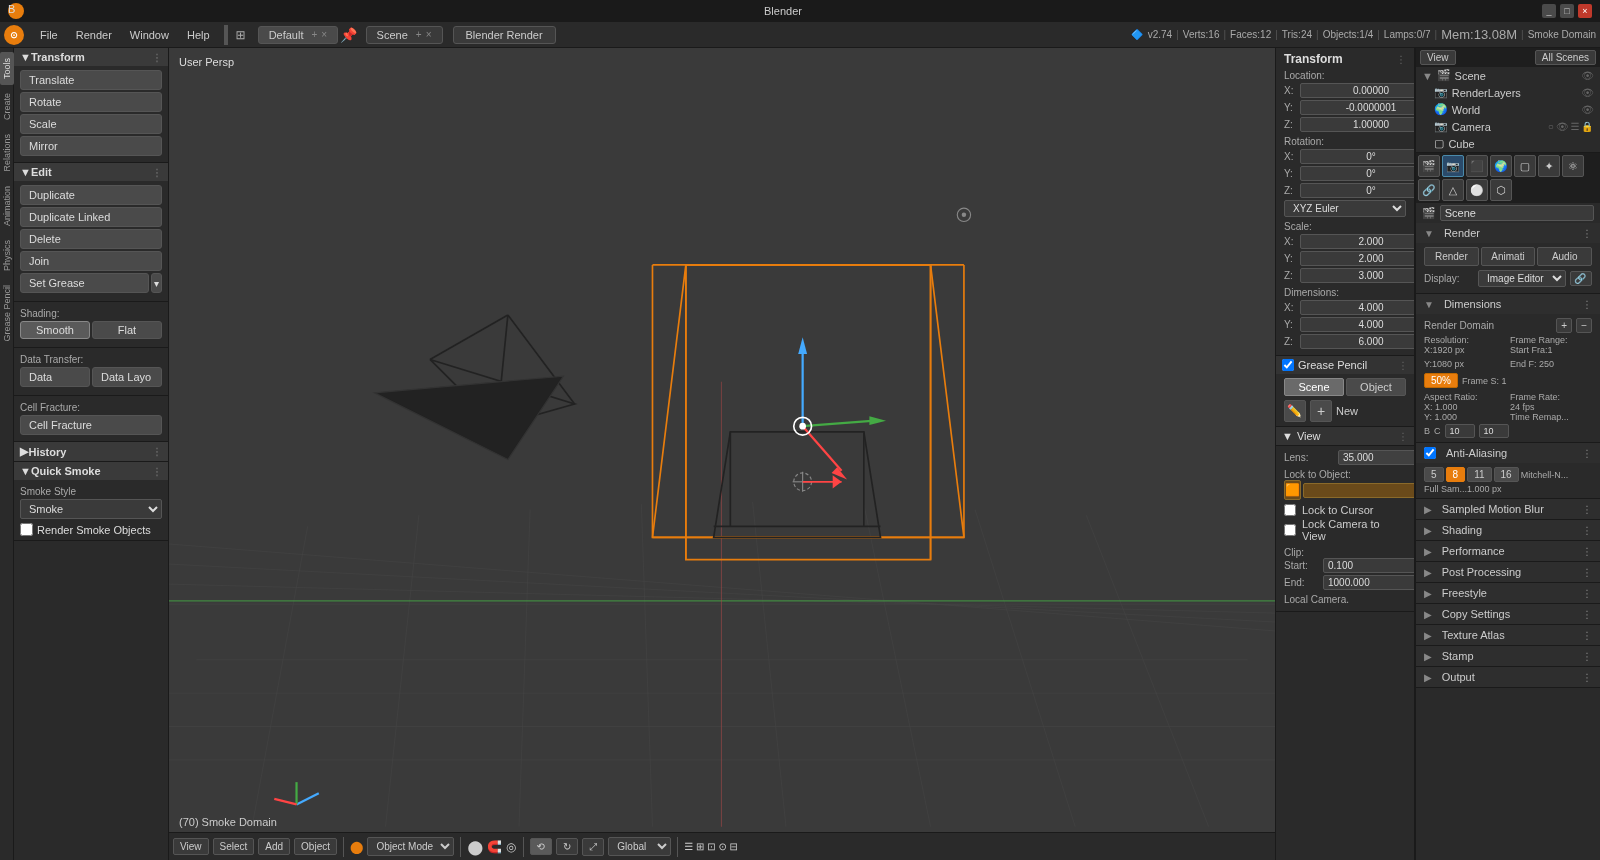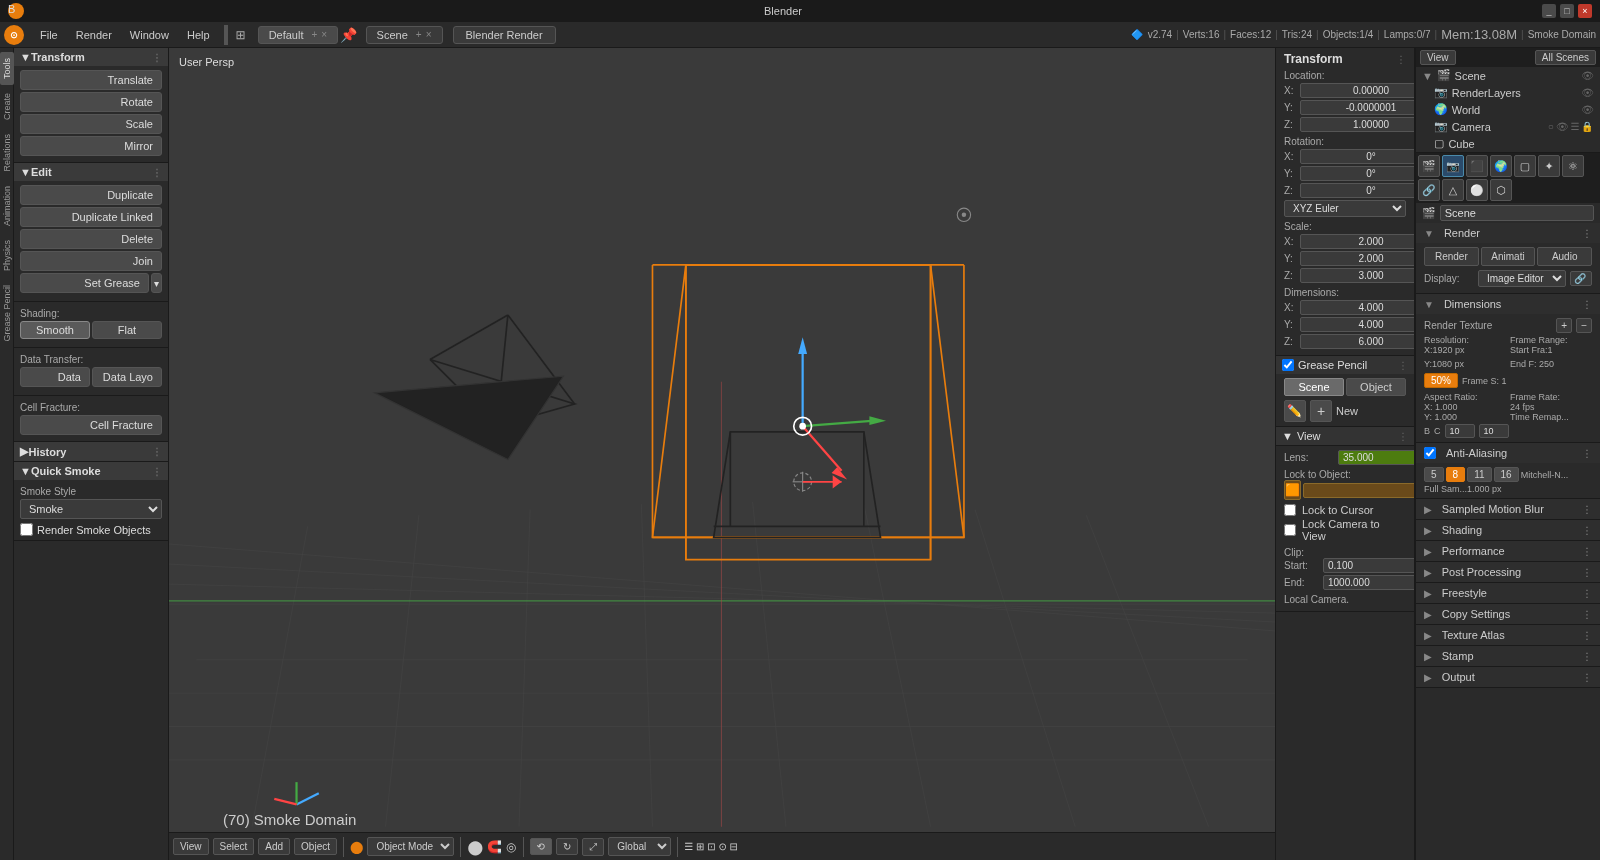--- a/index.html
+++ b/index.html
@@ -27,21 +27,21 @@
 
     
     .left-panel { width: 155px; background: #2a2a2a; border-right: 1px solid #1a1a1a; overflow-y: auto; display: flex; flex-direction: column; }
     .left-tabs { width: 14px; background: #2a2a2a; border-right: 1px solid #1a1a1a; display: flex; flex-direction: column; align-items: center; padding-top: 4px; gap: 2px; }
     .left-tab { writing-mode: vertical-rl; text-orientation: mixed; transform: rotate(180deg); font-size: 9px; color: #999; padding: 6px 2px; cursor: pointer; border-radius: 2px; white-space: nowrap; }
     .left-tab.active { background: #555; color: #ddd; }
 
     .panel-section { border-bottom: 1px solid #1a1a1a; }
     .panel-header { background: #3a3a3a; padding: 3px 6px; display: flex; align-items: center; justify-content: space-between; cursor: pointer; color: #ddd; font-size: 11px; font-weight: bold; }
     .panel-content { padding: 4px 6px; }
-    .panel-btn { background: #4a4a4a; border: 1px solid #555; color: #ddd; padding: 3px 8px; font-size: 11px; border-radius: 3px; cursor: pointer; width: 100%; margin-bottom: 2px; text-align: right; display: block; }
+    .panel-btn { background: #4a4a4a; border: 1px solid #555; color: #ddd; padding: 3px 8px; font-size: 11px; border-radius: 3px; cursor: pointer; width: 100%; margin-bottom: 2px; text-align: left; display: block; }
     .panel-btn-row { display: flex; gap: 2px; margin-bottom: 2px; }
     .panel-btn-row .panel-btn { width: auto; flex: 1; }
     .section-label { color: #aaa; font-size: 10px; padding: 2px 0; }
     .shading-row { display: flex; gap: 2px; margin-bottom: 4px; }
     .shading-btn { flex: 1; background: #4a4a4a; border: 1px solid #555; color: #ddd; padding: 2px 4px; font-size: 11px; border-radius: 3px; cursor: pointer; text-align: center; }
     .shading-btn.active { background: #5a5a5a; border-color: #888; }
 
     
     .viewport { flex: 1; background: #3a3a3a; position: relative; overflow: hidden; }
     .viewport-label { position: absolute; top: 8px; left: 10px; color: #ddd; font-size: 11px; }
@@ -67,21 +67,21 @@
     .gp-tab { flex: 1; background: #4a4a4a; border: 1px solid #555; color: #ccc; padding: 2px 4px; font-size: 11px; border-radius: 2px; cursor: pointer; text-align: center; }
     .gp-tab.active { background: #6a6a6a; border-color: #888; color: #fff; }
     .gp-new-row { display: flex; align-items: center; gap: 4px; margin-top: 2px; }
     .gp-icon-btn { background: #4a4a4a; border: 1px solid #555; color: #ccc; width: 22px; height: 22px; display: flex; align-items: center; justify-content: center; border-radius: 2px; cursor: pointer; font-size: 12px; }
     .gp-add-btn { background: #4a4a4a; border: 1px solid #555; color: #ccc; width: 22px; height: 22px; display: flex; align-items: center; justify-content: center; border-radius: 2px; cursor: pointer; font-size: 14px; }
     .gp-new-label { color: #ccc; font-size: 11px; }
 
     .view-section { background: #2a2a2a; padding: 4px 8px; border-top: 1px solid #1a1a1a; }
     .view-row { display: flex; align-items: center; gap: 4px; margin-bottom: 3px; }
     .view-label { color: #aaa; font-size: 10px; min-width: 50px; }
-    .view-input { background: #4d7c0f; border: 1px solid #555; color: #ddd; padding: 1px 4px; font-size: 10px; border-radius: 2px; }
+    .view-input { background: #404040; border: 1px solid #555; color: #ddd; padding: 1px 4px; font-size: 10px; border-radius: 2px; }
 
     
     .right-transform { padding: 4px 8px; background: #2a2a2a; border-bottom: 1px solid #1a1a1a; }
     .rt-header { display: flex; align-items: center; justify-content: space-between; margin-bottom: 4px; }
     .rt-title { color: #ddd; font-size: 12px; font-weight: bold; }
     .rt-section-label { color: #aaa; font-size: 10px; margin-bottom: 2px; margin-top: 4px; }
     .rt-row { display: flex; align-items: center; gap: 4px; margin-bottom: 2px; }
     .rt-label { color: #aaa; font-size: 10px; min-width: 12px; }
     .rt-input { background: #3a3a3a; border: 1px solid #555; color: #ddd; padding: 1px 4px; font-size: 10px; border-radius: 2px; flex: 1; text-align: center; }
 
@@ -108,21 +108,21 @@
     .tree-action-icon { color: #666; font-size: 10px; cursor: pointer; }
 
     
     .viewport-toolbar { position: absolute; bottom: 0; left: 0; right: 0; height: 28px; background: #2a2a2a; border-top: 1px solid #1a1a1a; display: flex; align-items: center; padding: 0 4px; gap: 4px; }
     .vt-btn { background: #3a3a3a; border: 1px solid #555; color: #ccc; padding: 2px 6px; font-size: 10px; border-radius: 2px; cursor: pointer; }
     .vt-btn.active { background: #5a5a5a; }
     .vt-separator { width: 1px; height: 20px; background: #555; margin: 0 2px; }
     .vt-select { background: #3a3a3a; border: 1px solid #555; color: #ccc; padding: 2px 4px; font-size: 10px; border-radius: 2px; }
 
     
-    .smoke-label { position: absolute; bottom: 32px; left: 10px; color: #ccc; font-size: 15px; margin-left: 44px; }
+    .smoke-label { position: absolute; bottom: 32px; left: 10px; color: #ccc; font-size: 11px; }
 
     
     .lock-obj-row { display: flex; align-items: center; gap: 2px; margin-bottom: 2px; }
     .lock-obj-input { background: #6a4a1a; border: 1px solid #8a6a2a; color: #e8a040; padding: 1px 6px; font-size: 10px; border-radius: 2px; flex: 1; }
     .lock-obj-icon { background: #6a4a1a; border: 1px solid #8a6a2a; color: #e8a040; width: 20px; height: 20px; display: flex; align-items: center; justify-content: center; border-radius: 2px; font-size: 12px; }
 
     .props-icon-row { display: flex; gap: 2px; flex-wrap: wrap; padding: 2px; background: #1e1e1e; }
     .props-icon { width: 22px; height: 22px; background: #3a3a3a; border: 1px solid #555; border-radius: 2px; display: flex; align-items: center; justify-content: center; font-size: 11px; cursor: pointer; color: #ccc; }
     .props-icon.render-active { background: #2a4a6a; border-color: #4a8aaa; }
 
@@ -642,21 +642,21 @@
       </div>
 
       <div class="collapsible-section">
         <div class="collapsible-header">
           <span class="collapse-arrow">▼</span>
           <span style="margin-left:4px;">Dimensions</span>
           <span class="section-expand">⋮</span>
         </div>
         <div style="padding:4px 8px;">
           <div style="display:flex; align-items:center; gap:4px; margin-bottom:2px;">
-            <span style="color:#aaa; font-size:10px; flex:1;">Render Texture</span>
+            <span style="color:#aaa; font-size:10px; flex:1;">Render Domain</span>
             <button style="background:#3a3a3a; border:1px solid #555; color:#ccc; padding:1px 4px; font-size:10px; border-radius:2px; cursor:pointer;">+</button>
             <button style="background:#3a3a3a; border:1px solid #555; color:#ccc; padding:1px 4px; font-size:10px; border-radius:2px; cursor:pointer;">−</button>
           </div>
           <div style="display:grid; grid-template-columns:1fr 1fr; gap:4px; margin-bottom:4px;">
             <div>
               <div style="color:#aaa; font-size:9px;">Resolution:</div>
               <div style="color:#aaa; font-size:9px;">X:1920 px</div>
             </div>
             <div>
               <div style="color:#aaa; font-size:9px;">Frame Range:</div>

